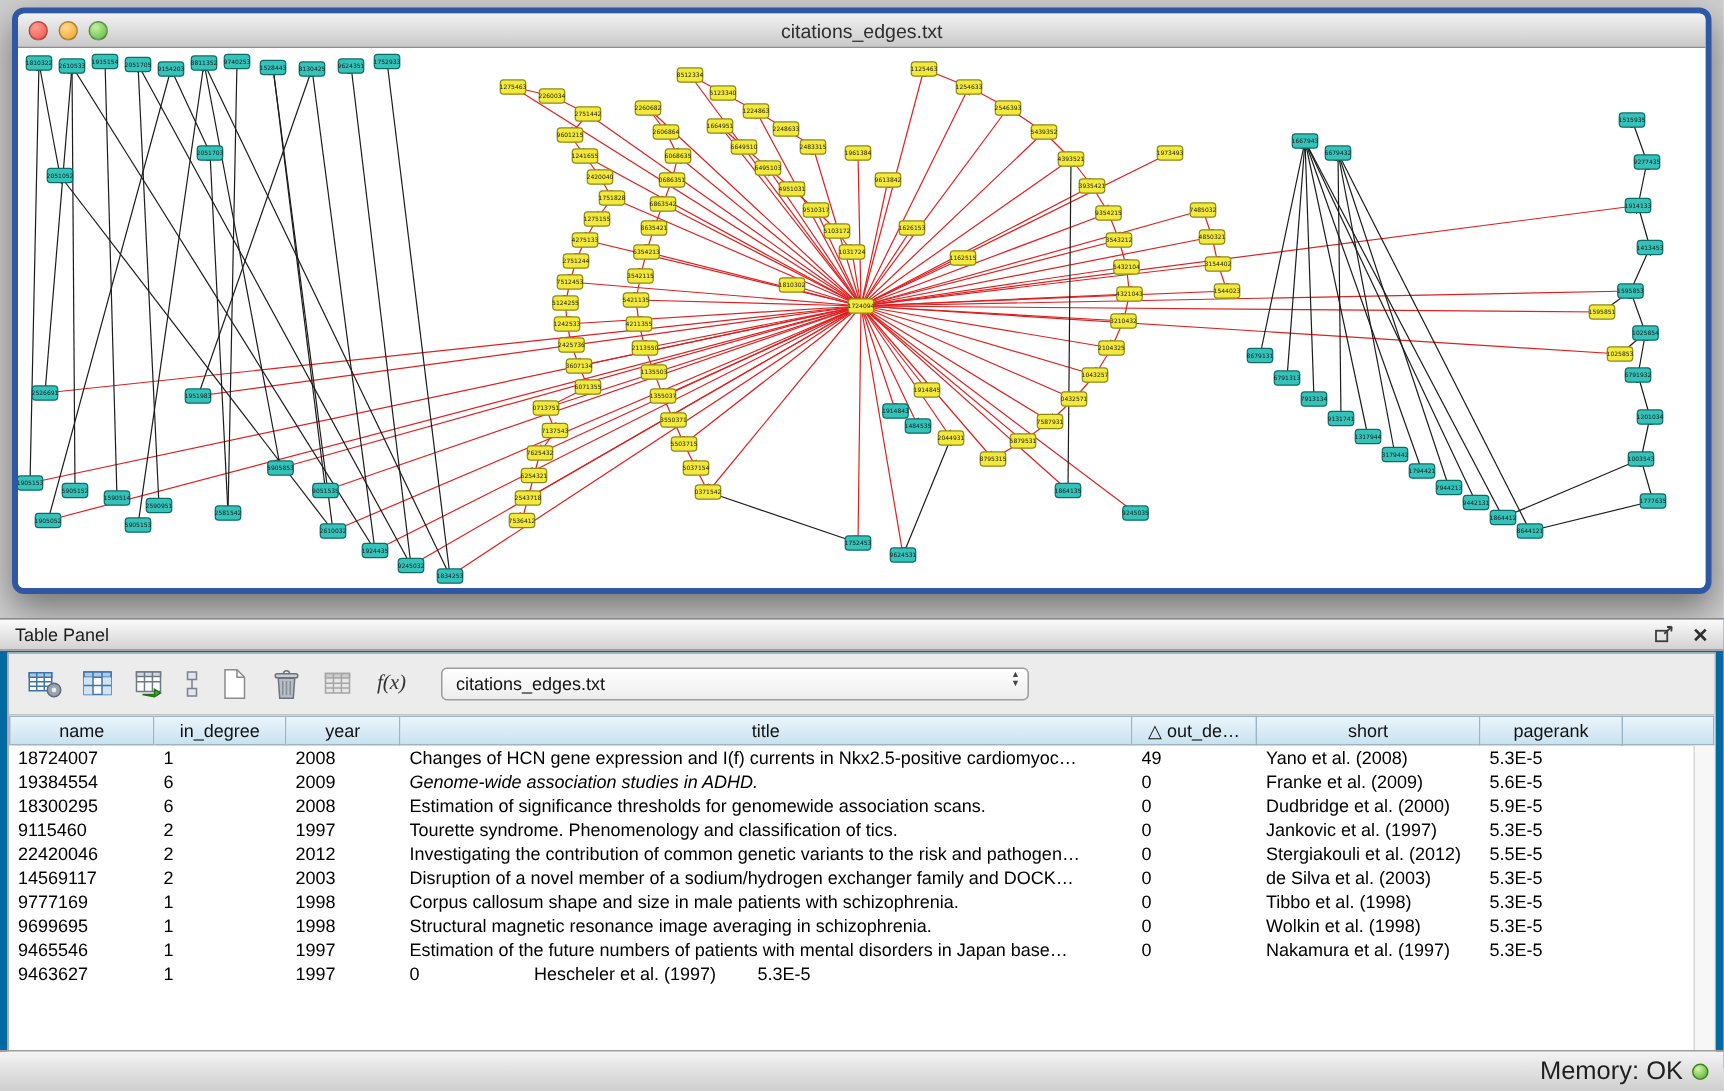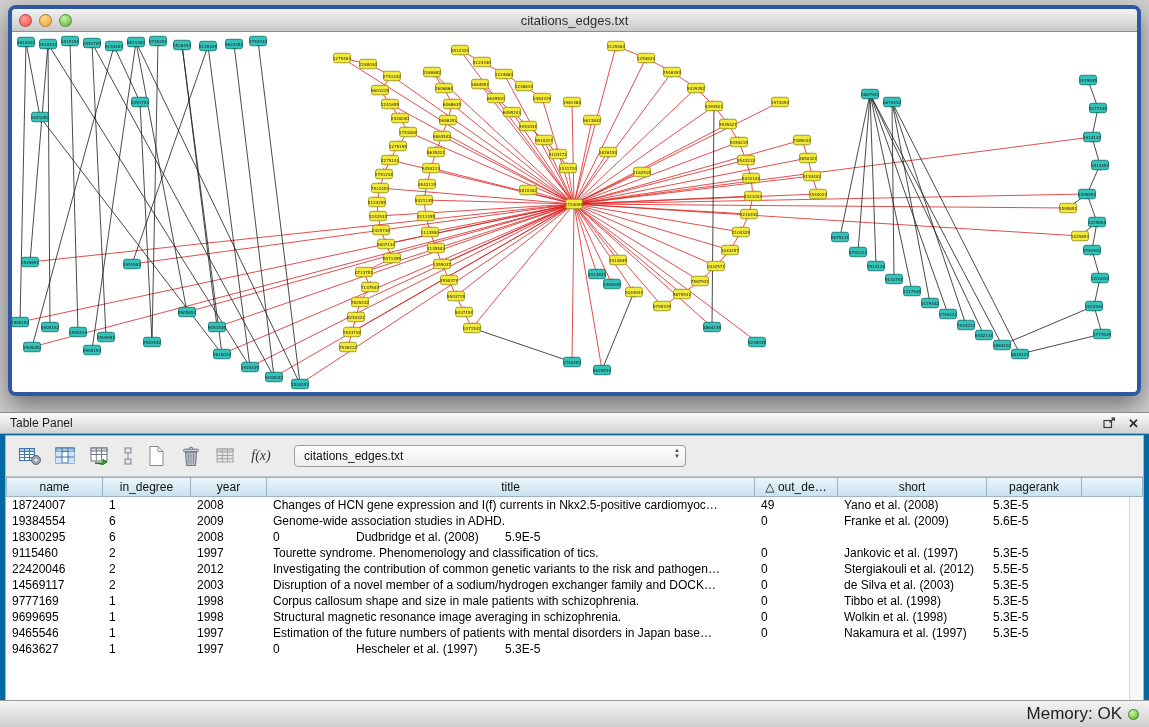--- a/index.html
+++ b/index.html
@@ -964,31 +964,32 @@
             <div class="td" style="width: 76px;">2008</div>
             <div class="td" style="width: 488px;">Changes of HCN gene expression and I(f) currents in Nkx2.5-positive cardiomyoc…</div>
             <div class="td" style="width: 83px;">49</div>
             <div class="td" style="width: 149px;">Yano et al. (2008)</div>
             <div class="td" style="width: 95px;">5.3E-5</div>
           </div>
           <div class="tr">
             <div class="td" style="width: 97px;">19384554</div>
             <div class="td" style="width: 88px;">6</div>
             <div class="td" style="width: 76px;">2009</div>
-            <div class="td" style="width: 488px;">Genome-wide association studies in ADHD.</div>
+            <div class="td" style="width: 488px; font-style: italic;">Genome-wide association studies in ADHD.</div>
             <div class="td" style="width: 83px;">0</div>
             <div class="td" style="width: 149px;">Franke et al. (2009)</div>
             <div class="td" style="width: 95px;">5.6E-5</div>
           </div>
           <div class="tr">
             <div class="td" style="width: 97px;">18300295</div>
             <div class="td" style="width: 88px;">6</div>
             <div class="td" style="width: 76px;">2008</div>
+            <div class="td" style="width: 488px;">Estimation of significance thresholds for genomewide association scans.</div>
             <div class="td" style="width: 83px;">0</div>
-            <div class="td" style="width: 149px;">Dudbridge et al. (2008)</div>
+            <div class="td" style="width: 149px;">Dudbridge et al. (2000)</div>
             <div class="td" style="width: 95px;">5.9E-5</div>
           </div>
           <div class="tr">
             <div class="td" style="width: 97px;">9115460</div>
             <div class="td" style="width: 88px;">2</div>
             <div class="td" style="width: 76px;">1997</div>
             <div class="td" style="width: 488px;">Tourette syndrome. Phenomenology and classification of tics.</div>
             <div class="td" style="width: 83px;">0</div>
             <div class="td" style="width: 149px;">Jankovic et al. (1997)</div>
             <div class="td" style="width: 95px;">5.3E-5</div>

